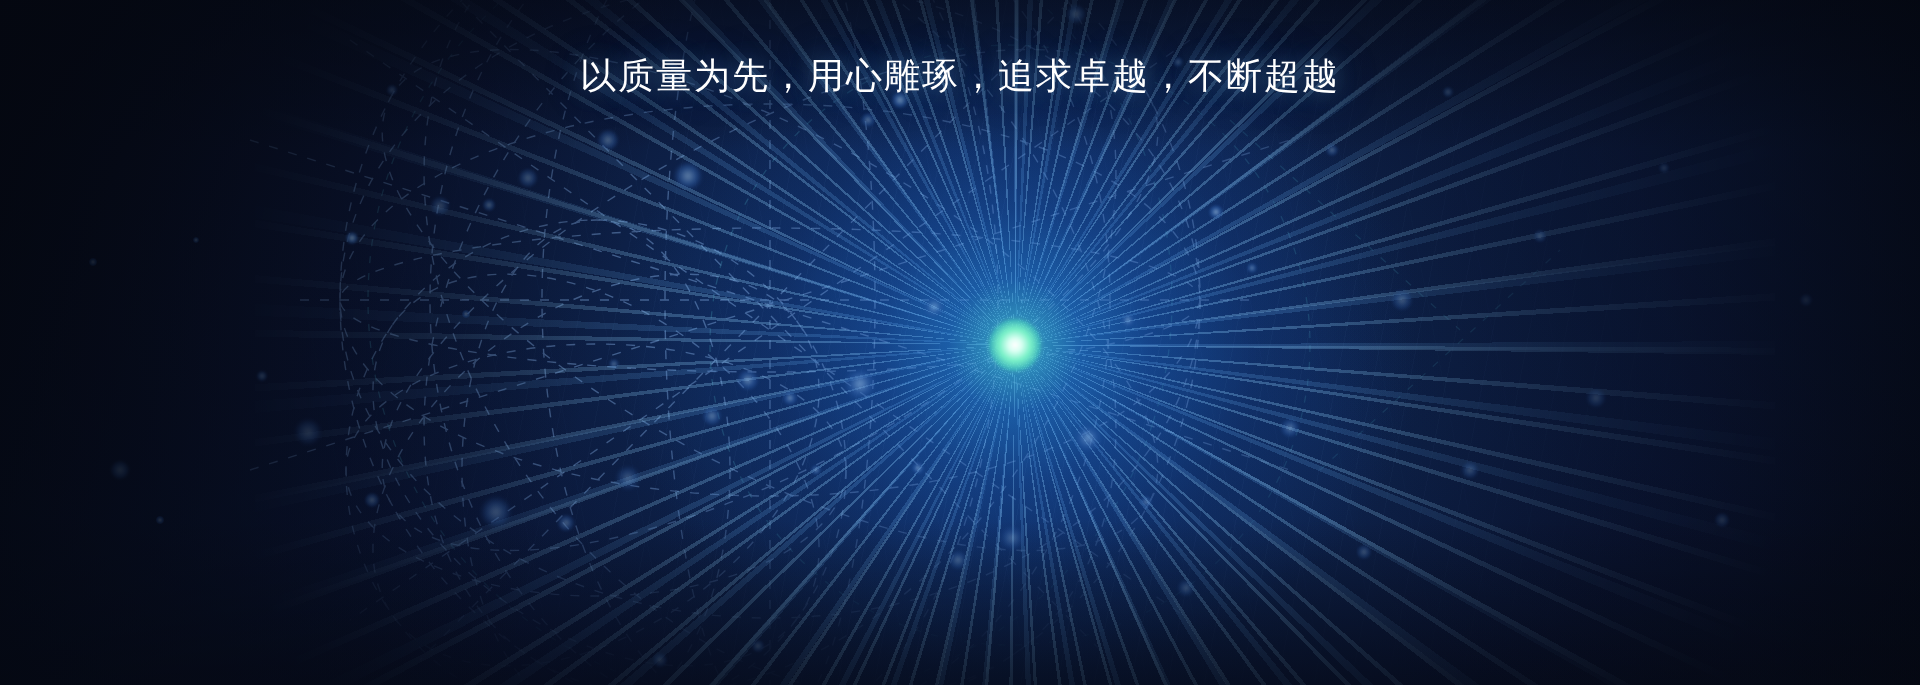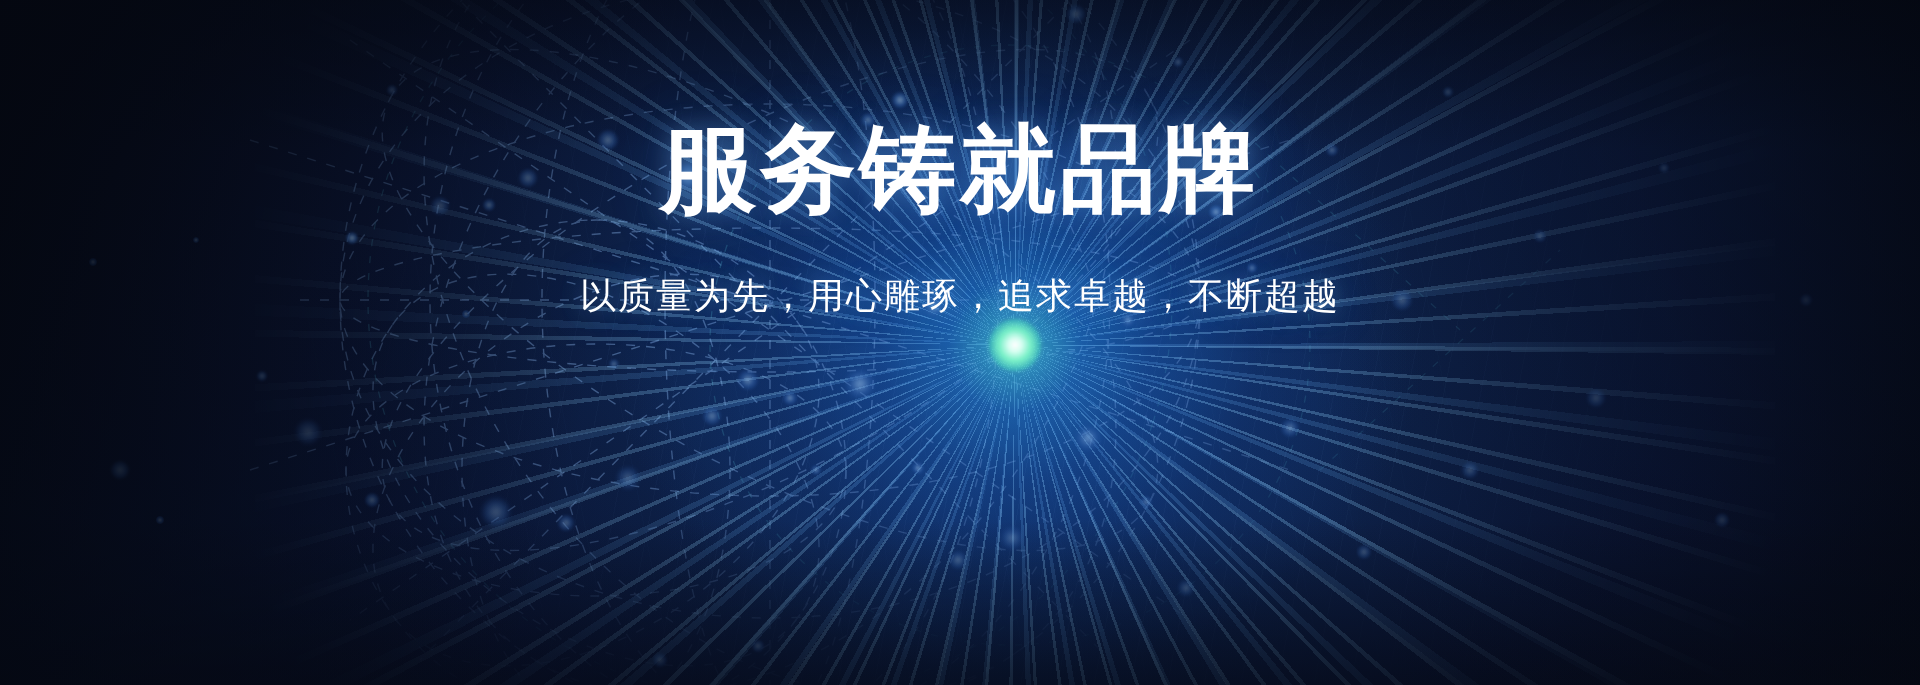--- a/index.html
+++ b/index.html
@@ -249,17 +249,16 @@
       <div class="dot" style="left: 1534px; top: 230px; width: 12px; height: 12px; opacity: 0.35; background: radial-gradient(circle, rgba(180, 220, 255, 0.95) 0%, rgb(47, 95, 168) 45%, rgba(30, 70, 150, 0.25) 78%, rgba(20, 50, 110, 0) 100%); filter: blur(1.08px);"></div>
       <div class="dot" style="left: 1587px; top: 389px; width: 18px; height: 18px; opacity: 0.3; background: radial-gradient(circle, rgba(180, 220, 255, 0.95) 0%, rgb(47, 95, 168) 45%, rgba(30, 70, 150, 0.25) 78%, rgba(20, 50, 110, 0) 100%); filter: blur(1.62px);"></div>
       <div class="dot" style="left: 1659px; top: 163px; width: 10px; height: 10px; opacity: 0.3; background: radial-gradient(circle, rgba(180, 220, 255, 0.95) 0%, rgb(47, 95, 168) 45%, rgba(30, 70, 150, 0.25) 78%, rgba(20, 50, 110, 0) 100%); filter: blur(0.9px);"></div>
       <div class="dot" style="left: 1715px; top: 513px; width: 14px; height: 14px; opacity: 0.28; background: radial-gradient(circle, rgba(180, 220, 255, 0.95) 0%, rgb(47, 95, 168) 45%, rgba(30, 70, 150, 0.25) 78%, rgba(20, 50, 110, 0) 100%); filter: blur(1.26px);"></div>
       <div class="dot" style="left: 1800px; top: 294px; width: 12px; height: 12px; opacity: 0.25; background: radial-gradient(circle, rgba(180, 220, 255, 0.95) 0%, rgb(47, 95, 168) 45%, rgba(30, 70, 150, 0.25) 78%, rgba(20, 50, 110, 0) 100%); filter: blur(1.08px);"></div>
     </div>
 
   <div class="layer" id="bg-corner-dark"></div>
 
   <div id="content">
-    <h1 id="headline">服务铸就品牌</h1>
     <div id="tagline">以质量为先，用心雕琢，追求卓越，不断超越</div>
   </div>
 
 </div>
 
 </body></html>

